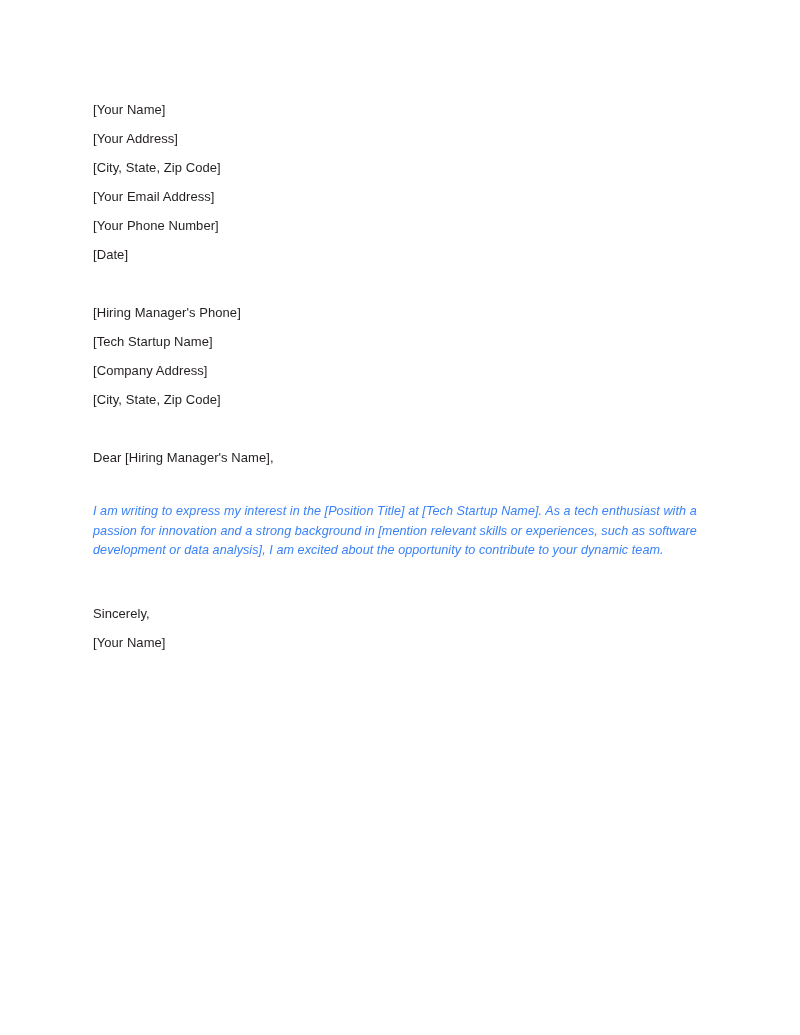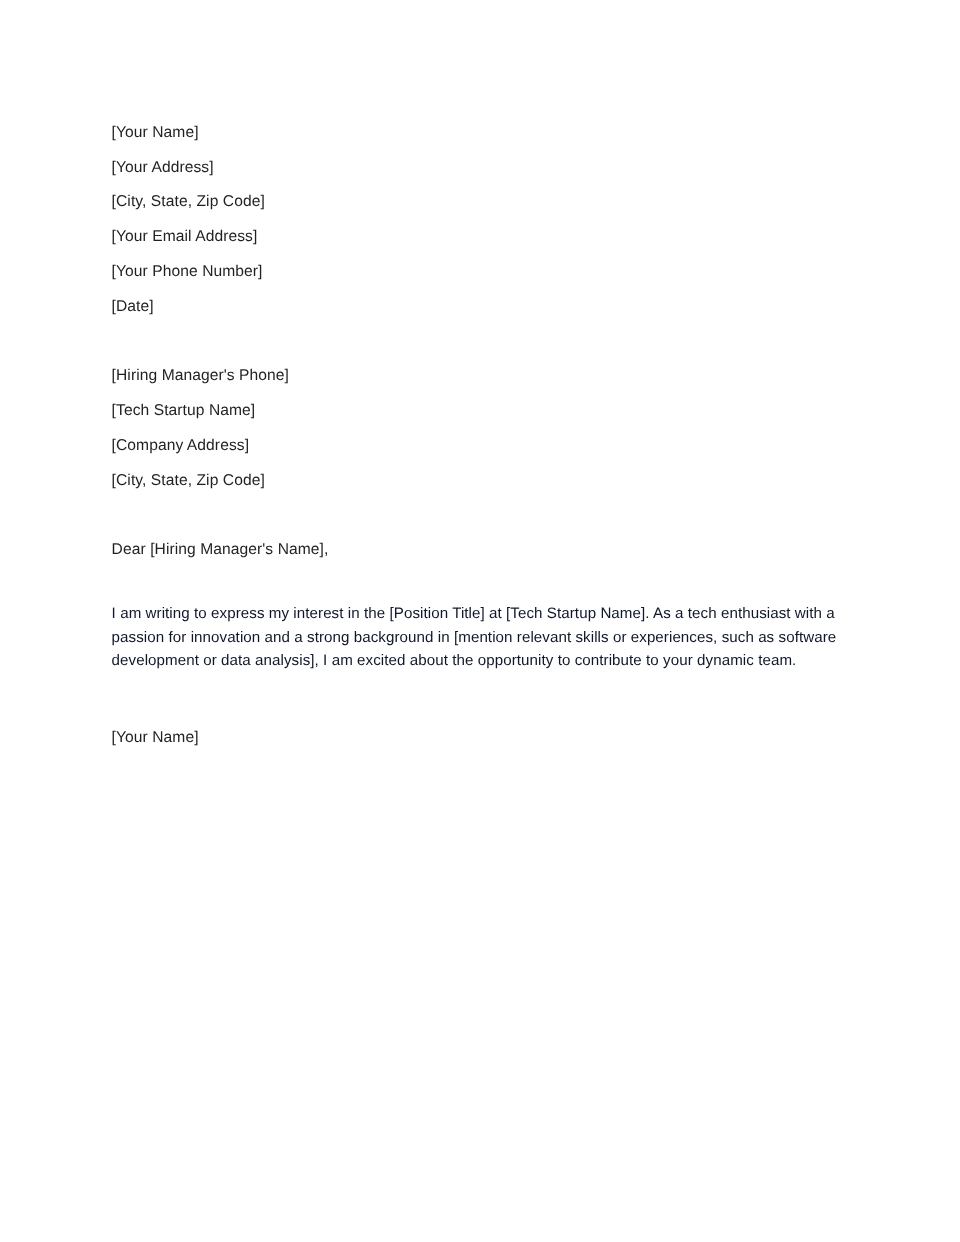--- a/index.html
+++ b/index.html
@@ -33,24 +33,25 @@
   .line {
     font-size: 13px;
     line-height: 29px;
     color: #231f20;
     letter-spacing: 0.005em;
     white-space: pre-wrap;
   }
   .para {
     font-size: 12.6px;
     line-height: 19.6px;
-    color: #0f172a;
+    color: #3b82f6;
     letter-spacing: 0.005em;
     margin: 0;
     text-align: left;
+    font-style: italic;
   }
   .block-sender { margin-bottom: 29px; }
   .block-recipient { margin-bottom: 29px; }
   .block-salutation { margin-bottom: 30px; }
   .block-para { margin-bottom: 38px; }
   .block-closing { margin-bottom: 0; }
 </style>
 </head>
 <body>
 
@@ -77,17 +78,18 @@
       <div class="line">Dear [Hiring Manager's Name],</div>
     </div>
 
     <div class="block block-para">
       <p class="para">I am writing to express my interest in the [Position Title] at [Tech Startup Name]. As a tech enthusiast with a passion for innovation and a strong background in [mention relevant skills or experiences, such as software development or data analysis], I am excited about the opportunity to contribute to your dynamic team.</p>
     </div>
 
 
 
     <div class="block block-closing">
+      <div class="line">Sincerely,</div>
       <div class="line">[Your Name]</div>
     </div>
 
   </div>
 </div>
 
 </body></html>

